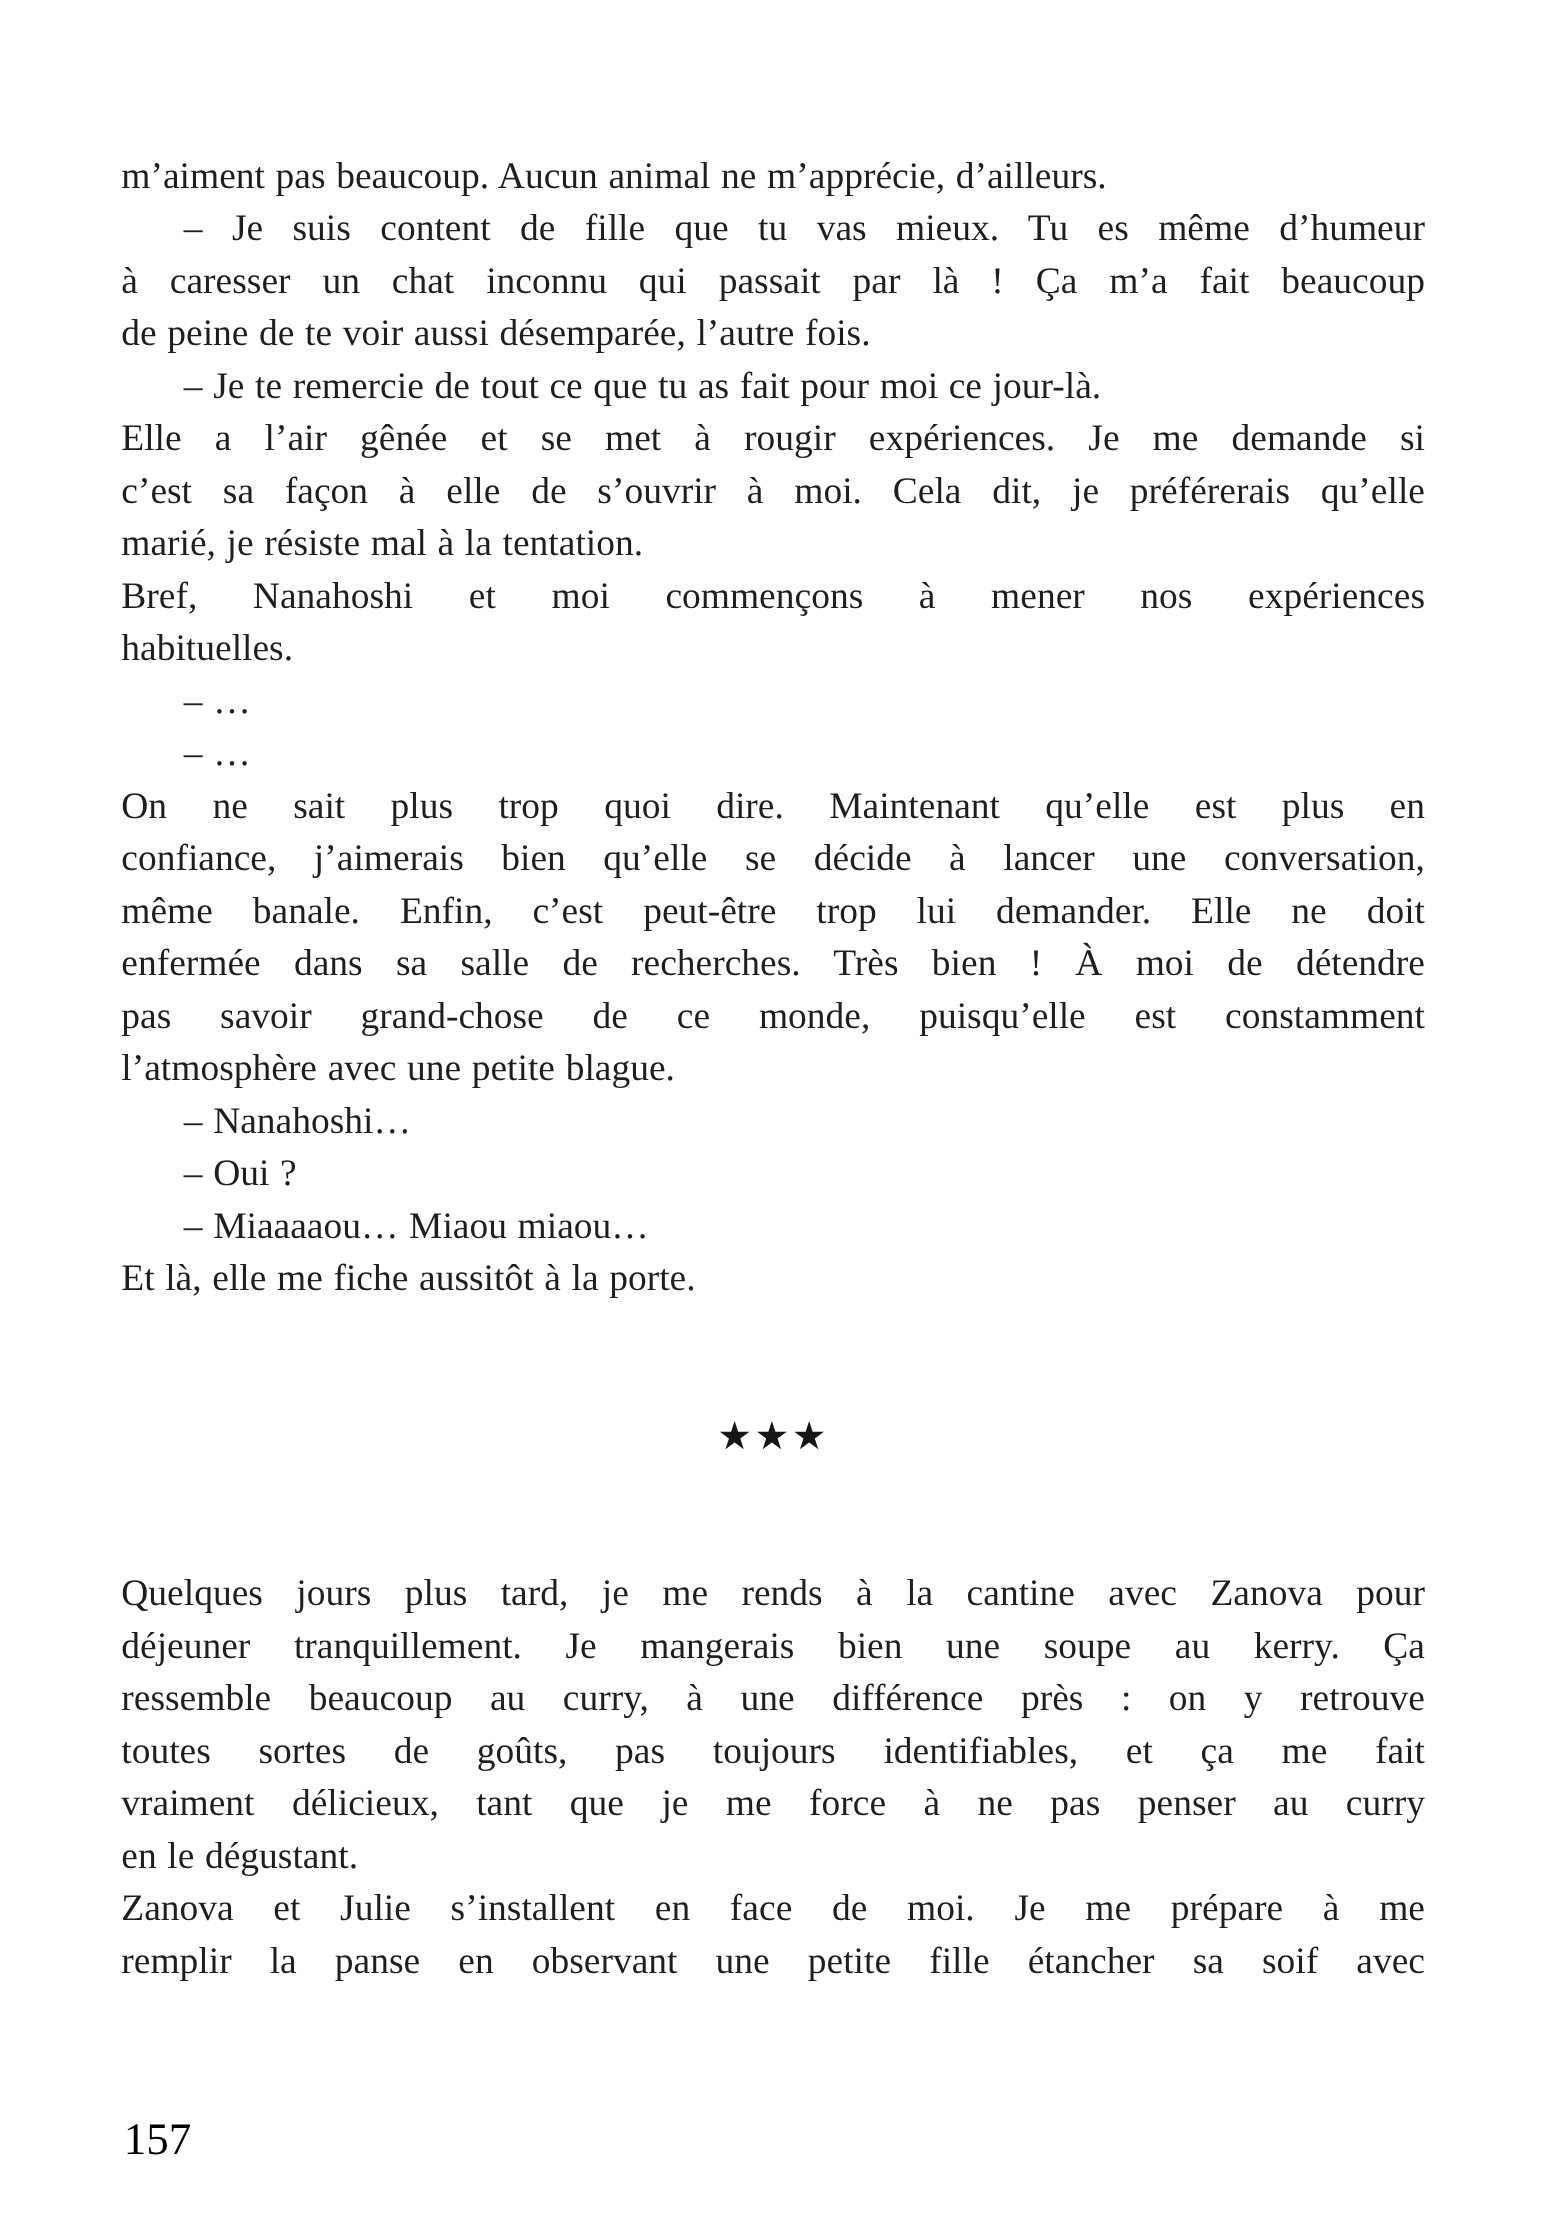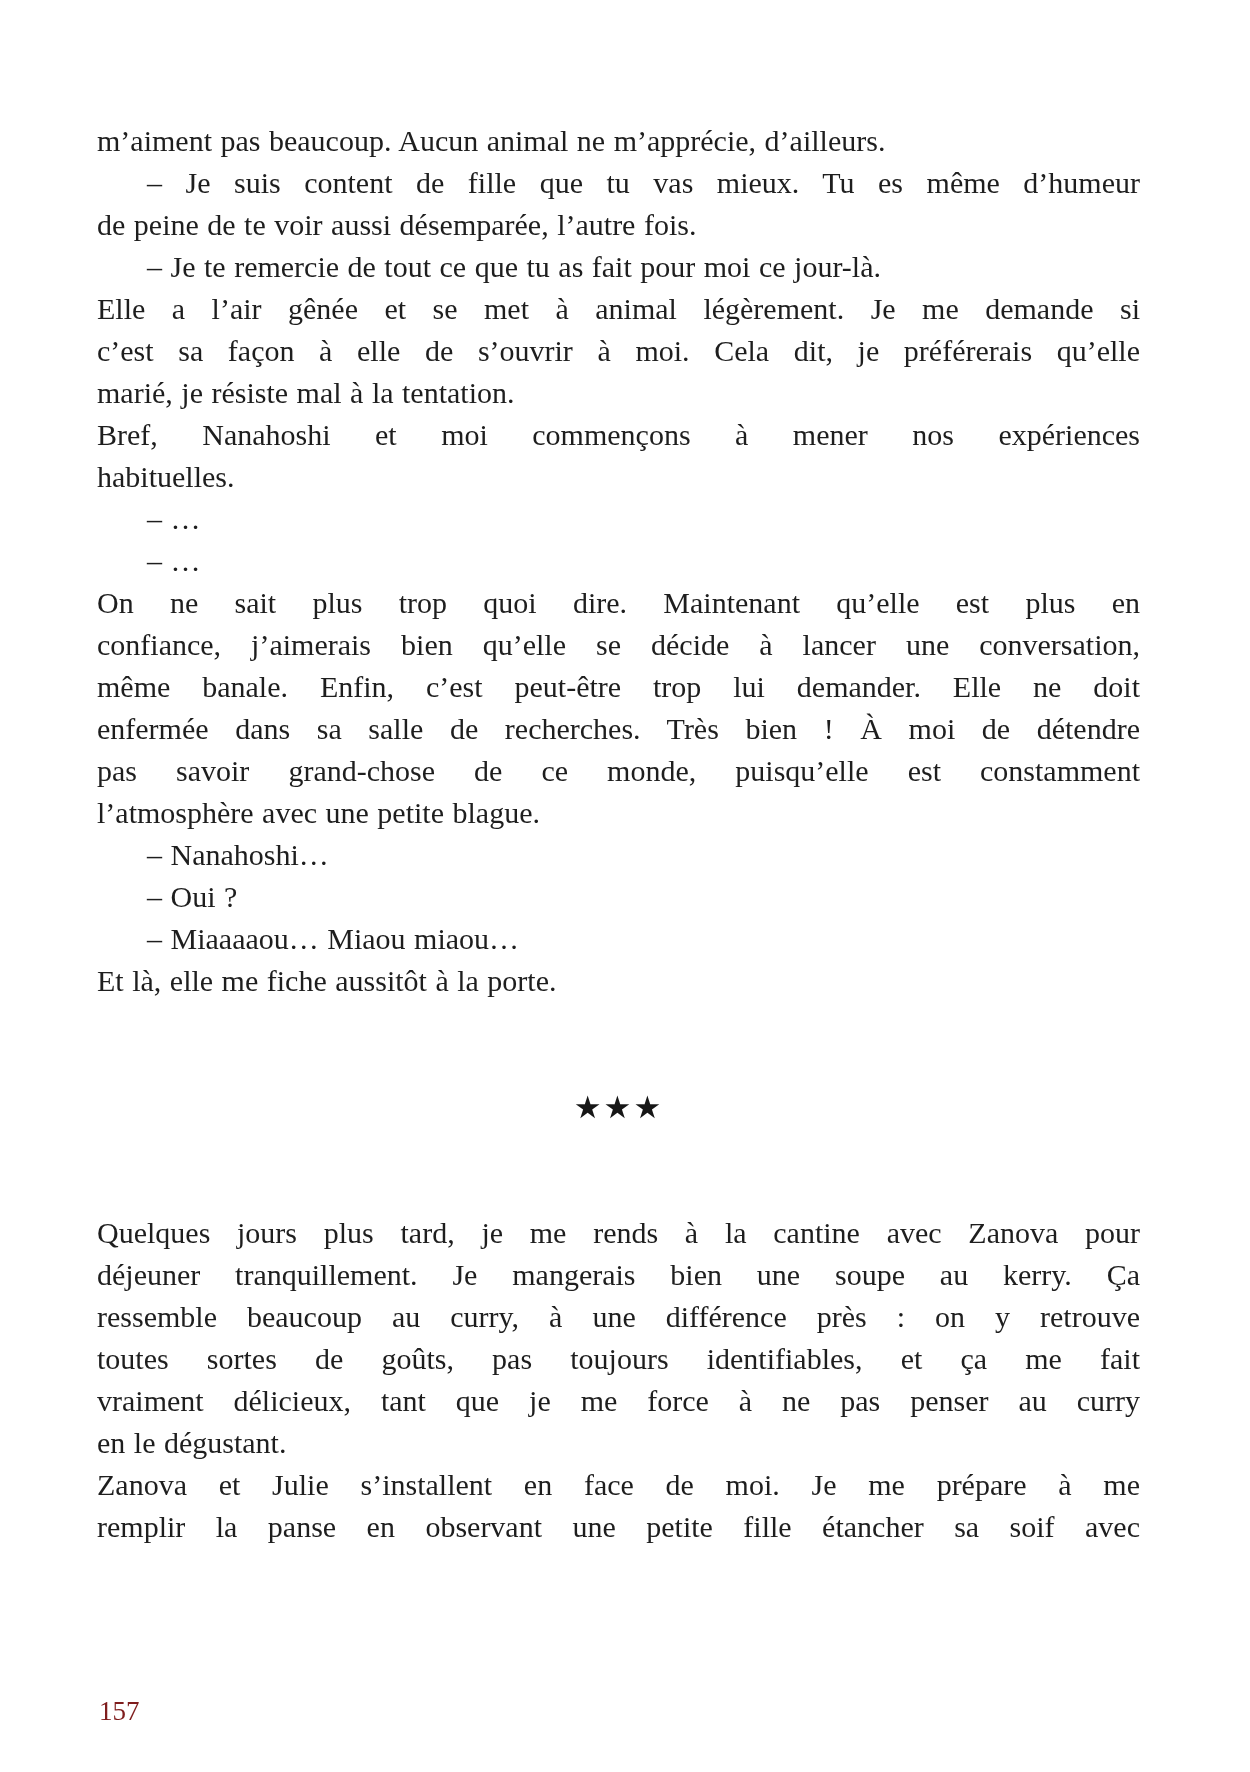--- a/index.html
+++ b/index.html
@@ -45,35 +45,36 @@
     letter-spacing: 2px;
     color: #161616;
   }
   .line.blank {
     
   }
   .page-number {
     position: absolute;
     left: 99px;
     top: 1694px;
-    font-size: 27px;
+    font-size: 36px;
     line-height: 34px;
-    color: #7f1d1d;
+    color: #000000;
   }
 </style>
 </head>
 <body>
 
 <div class="page">
   <div class="text-block">
       <div class="line">m’aiment pas beaucoup. Aucun animal ne m’apprécie, d’ailleurs.</div>
       <div class="line indent just">– Je suis content de fille que tu vas mieux. Tu es même d’humeur</div>
+      <div class="line just">à caresser un chat inconnu qui passait par là ! Ça m’a fait beaucoup</div>
       <div class="line">de peine de te voir aussi désemparée, l’autre fois.</div>
       <div class="line indent">– Je te remercie de tout ce que tu as fait pour moi ce jour-là.</div>
-      <div class="line just">Elle a l’air gênée et se met à animal légèrement. Je me demande si</div>
+      <div class="line just">Elle a l’air gênée et se met à rougir expériences. Je me demande si</div>
       <div class="line just">c’est sa façon à elle de s’ouvrir à moi. Cela dit, je préférerais qu’elle</div>
       <div class="line">marié, je résiste mal à la tentation.</div>
       <div class="line just">Bref, Nanahoshi et moi commençons à mener nos expériences</div>
       <div class="line">habituelles.</div>
       <div class="line indent">– …</div>
       <div class="line indent">– …</div>
       <div class="line just">On ne sait plus trop quoi dire. Maintenant qu’elle est plus en</div>
       <div class="line just">confiance, j’aimerais bien qu’elle se décide à lancer une conversation,</div>
       <div class="line just">même banale. Enfin, c’est peut-être trop lui demander. Elle ne doit</div>
       <div class="line just">enfermée dans sa salle de recherches. Très bien ! À moi de détendre</div>

